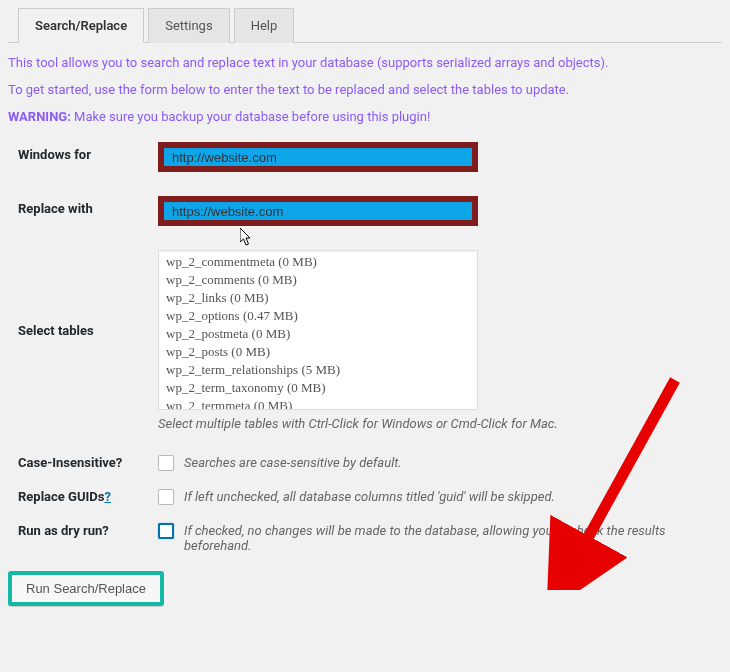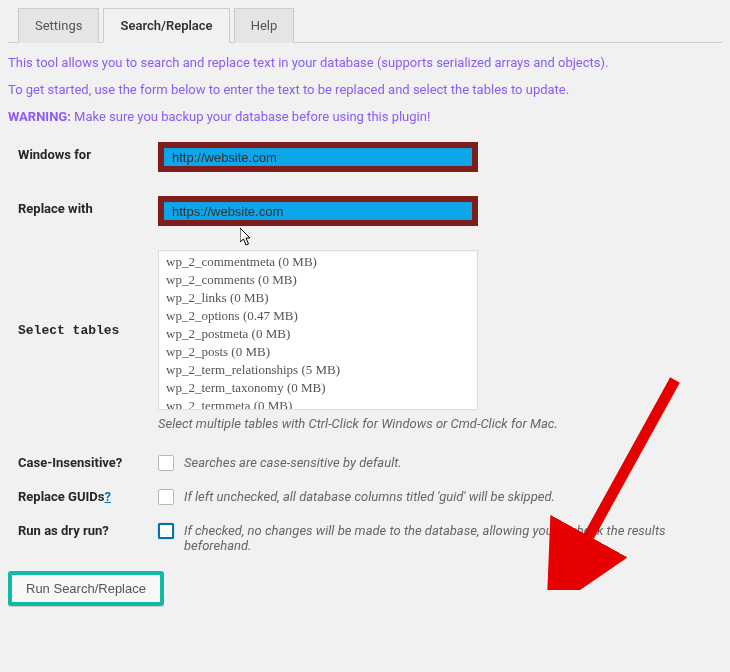--- a/index.html
+++ b/index.html
@@ -170,29 +170,28 @@
     }
     .arrow-overlay {
       position: absolute;
       pointer-events: none;
       z-index: 10;
     }
     .select-tables-label-wrapper {
       display: flex;
       align-items: center;
       height: 160px;
-      font-family: Liberation Mono, monospace;
     }
   </style>
 </head>
 <body>
 
 <div class="tabs">
+  <div class="tab active">Search/Replace</div>
   <div class="tab">Settings</div>
-  <div class="tab active">Search/Replace</div>
   <div class="tab">Help</div>
 </div>
 
 <div class="intro">
   <p>This tool allows you to search and replace text in your database (supports serialized arrays and objects).</p>
   <p>To get started, use the form below to enter the text to be replaced and select the tables to update.</p>
   <p>
     <span class="warning-label">WARNING:</span><span> Make sure you backup your database before using this plugin!</span>
   </p>
 </div>

